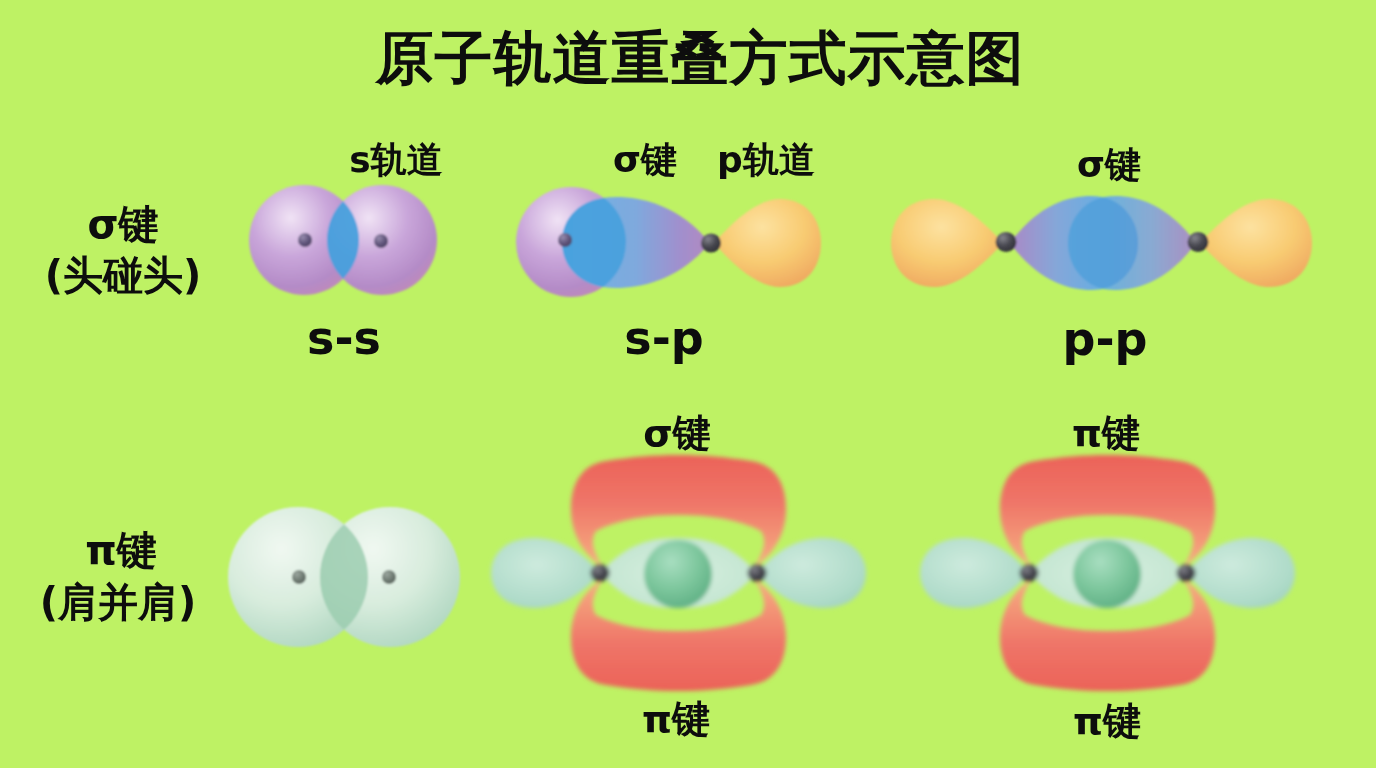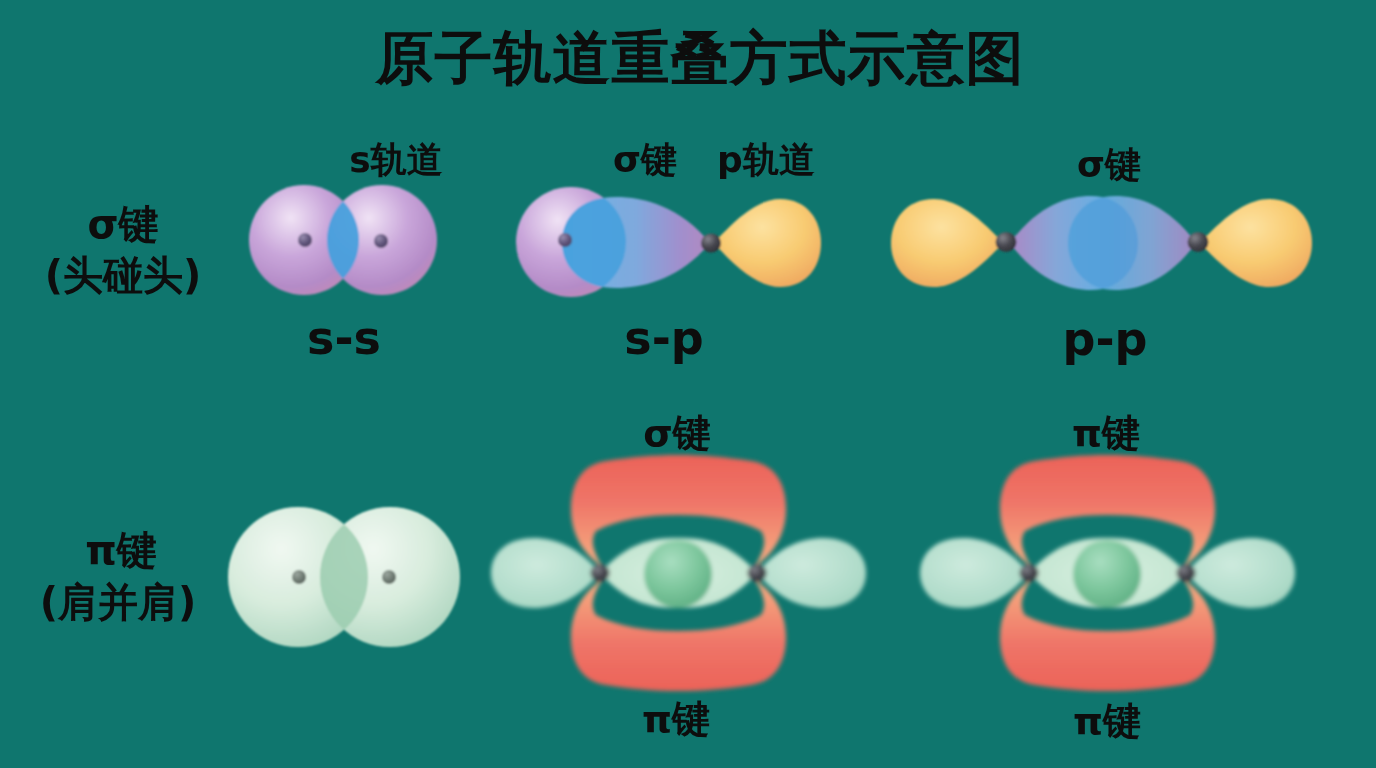--- a/index.html
+++ b/index.html
@@ -1,19 +1,19 @@
 <!DOCTYPE html>
 <html><head>
 <meta charset="utf-8">
 <style>
   html,body{margin:0;padding:0;background:#ffffff;}
   .stage{
     position:relative;
     width:1376px;height:768px;
-    background:#0f766e;
+    background:#bef264;
     font-family:"DejaVu Sans","Liberation Sans",sans-serif;
     overflow:hidden;
   }
   svg{display:block;}
   text{fill:#0d0d0d;font-weight:bold;text-anchor:middle;}
   .title-t{font-size:58px;letter-spacing:1px;}
   .side-t{font-size:40px;}
   .orb-t{font-size:36px;}
   .cap-t{font-size:46px;}
   .pi-t{font-size:38px;}

